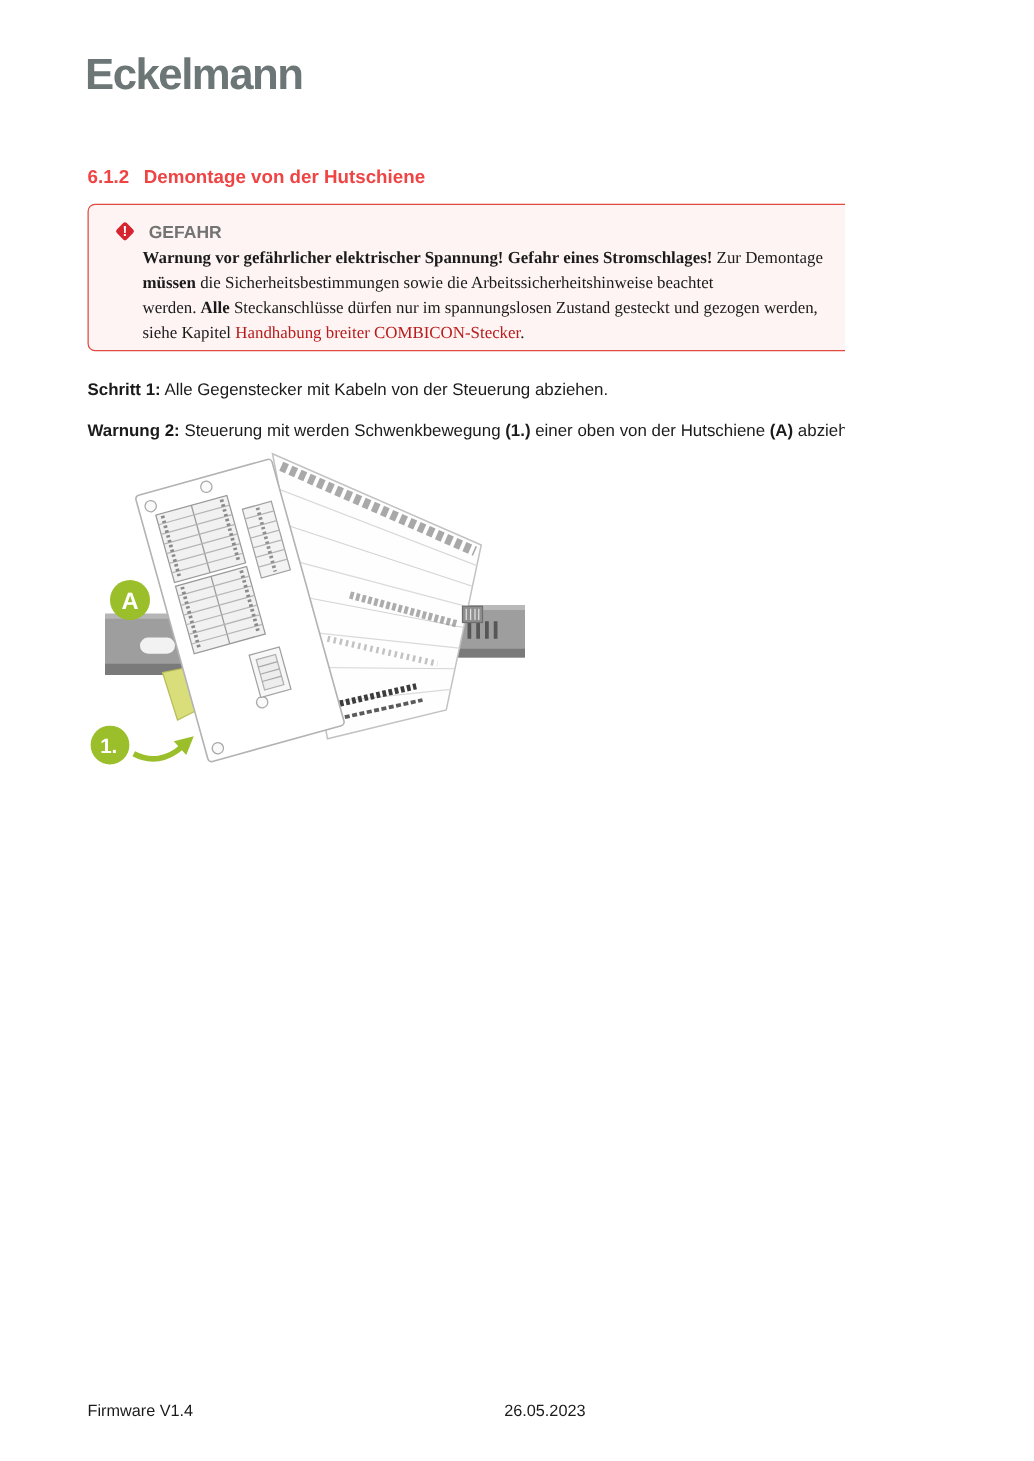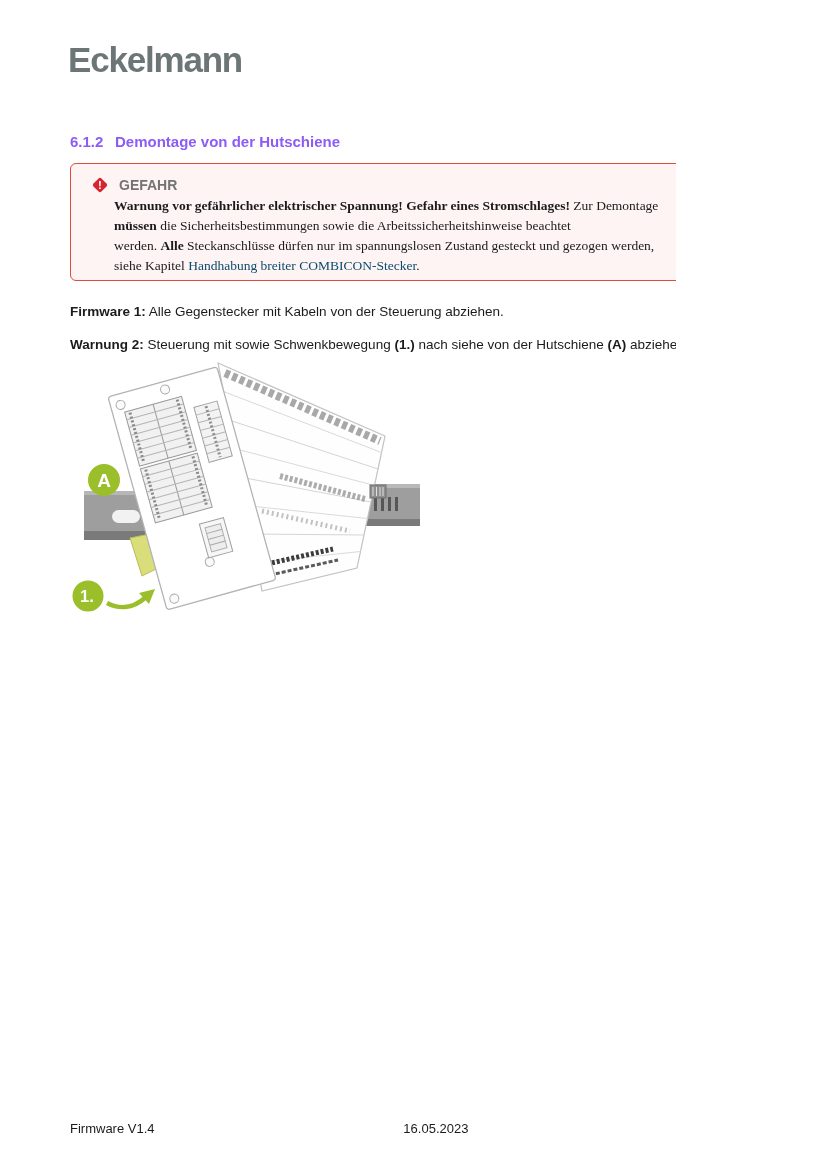--- a/index.html
+++ b/index.html
@@ -11,21 +11,21 @@
     color:#1b1b1b;
     overflow:hidden;
   }
   .logo{
     position:absolute;left:68px;top:40px;
     font-size:35px;font-weight:bold;color:#6d7676;
     letter-spacing:-1.2px;
   }
   .heading{
     position:absolute;left:70px;top:133px;margin:0;
-    font-size:15px;font-weight:bold;color:#8b5cf6;
+    font-size:15px;font-weight:bold;color:#ef4444;
   }
   .heading .h-num{display:inline-block;min-width:45px;}
   .danger-box{
     position:absolute;left:70px;top:163px;width:687px;height:118px;
     box-sizing:border-box;
     border:1.5px solid #e04a3f;border-radius:6px;
     background:#fdf4f3;
   }
   .danger-head{
     position:absolute;left:20px;top:12px;
@@ -36,21 +36,21 @@
     position:absolute;left:43px;top:32px;right:18px;margin:0;
     font-size:13.5px;line-height:20px;color:#1b1b1b;font-family:Liberation Serif, serif;
   }
   .step{
     position:absolute;left:70px;width:690px;margin:0;
     font-size:13.5px;line-height:18px;color:#1b1b1b;
   }
   .step-1{top:303px;}
   .step-2{top:336px;}
   .b{font-weight:bold;}
-  .link{color:#0c4a6e;text-decoration:none;cursor:pointer;}
+  .link{color:#b91c1c;text-decoration:none;cursor:pointer;}
   .figure{position:absolute;left:70px;top:360px;width:355px;height:265px;}
   .footer{
     position:absolute;left:70px;top:1121px;width:687px;
     display:flex;justify-content:space-between;
     font-size:13px;color:#1b1b1b;gap:16px;
   }
 </style>
 </head>
 <body>
 
@@ -64,22 +64,22 @@
     <div class="danger-head">
       <svg width="18" height="18" viewBox="0 0 18 18">
         <rect x="3.4" y="3.4" width="11.2" height="11.2" rx="2" transform="rotate(45 9 9)" fill="#d6252e"></rect>
         <text x="9" y="13" text-anchor="middle" font-size="11.5" font-weight="bold" fill="#ffffff">!</text>
       </svg>
       <span class="danger-label">GEFAHR</span>
     </div>
     <p class="danger-body"><span class="b">Warnung vor gefährlicher elektrischer Spannung! Gefahr eines Stromschlages!</span><span> Zur Demontage</span><br><span class="b">müssen</span><span> die Sicherheitsbestimmungen sowie die Arbeitssicherheitshinweise beachtet</span><br><span>werden. </span><span class="b">Alle</span><span> Steckanschlüsse dürfen nur im spannungslosen Zustand gesteckt und gezogen werden,</span><br><span>siehe Kapitel </span><a class="link" href="#">Handhabung breiter COMBICON-Stecker</a><span>.</span></p>
   </div>
 
-  <p class="step step-1"><span class="b">Firmware 1:</span><span> Alle Gegenstecker mit Kabeln von der Steuerung abziehen.</span></p>
-  <p class="step step-2"><span class="b">Warnung 2:</span><span> Steuerung mit sowie Schwenkbewegung </span><span class="b">(1.)</span><span> nach siehe von der Hutschiene </span><span class="b">(A)</span><span> abziehen.</span></p>
+  <p class="step step-1"><span class="b">Schritt 1:</span><span> Alle Gegenstecker mit Kabeln von der Steuerung abziehen.</span></p>
+  <p class="step step-2"><span class="b">Warnung 2:</span><span> Steuerung mit werden Schwenkbewegung </span><span class="b">(1.)</span><span> einer oben von der Hutschiene </span><span class="b">(A)</span><span> abziehen.</span></p>
 
   <div class="figure">
     <svg width="355" height="265" viewBox="0 0 355 265">
 
       <g>
         <rect x="14" y="131" width="78" height="47" fill="#9e9e9e"></rect>
         <rect x="14" y="131" width="78" height="4" fill="#b6b6b6"></rect>
         <rect x="14" y="171" width="78" height="9" fill="#7a7a7a"></rect>
         <rect x="42" y="150" width="28" height="13" rx="6.5" fill="#f2f2f2"></rect>
       </g>
@@ -187,17 +187,17 @@
         <circle cx="18" cy="236" r="15.5" fill="#9abf2b"></circle>
         <text x="17" y="242" text-anchor="middle" font-size="16.5" font-weight="bold" fill="#ffffff">1.</text>
         <path d="M 37 243 C 50 250 64 248 76 237" fill="none" stroke="#9abf2b" stroke-width="4.5"></path>
         <polygon points="85,229 79,244 69,233" fill="#9abf2b"></polygon>
       </g>
     </svg>
   </div>
 
   <div class="footer">
     <span>Firmware V1.4</span>
-    <span>16.05.2023</span>
+    <span>26.05.2023</span>
     <span>53/188</span>
   </div>
 
 </div>
 
 </body></html>

